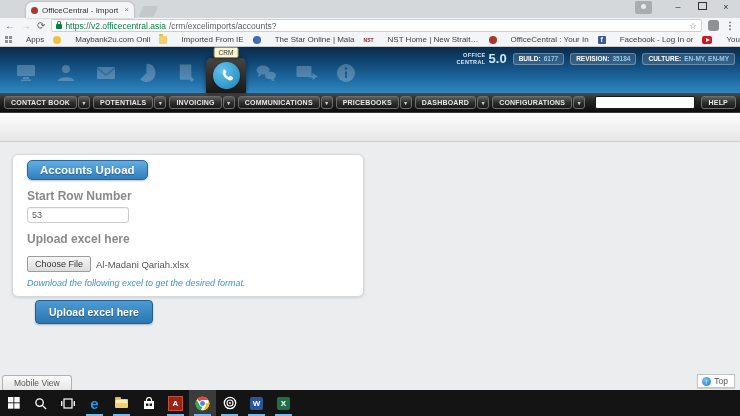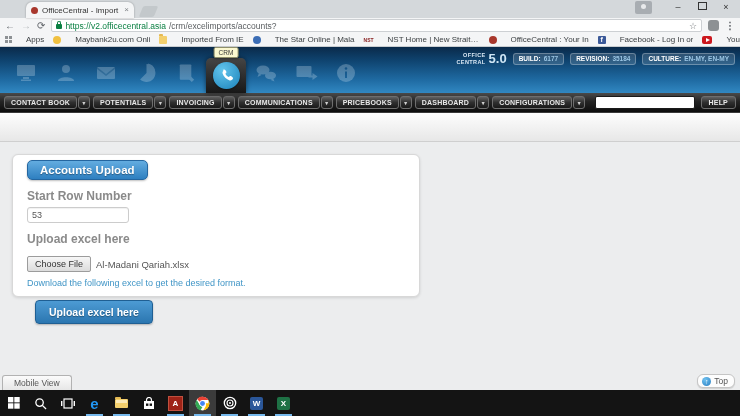--- a/index.html
+++ b/index.html
@@ -80,31 +80,31 @@
   .crumb-sep{background:linear-gradient(180deg,#79b8e7,#3884c2);padding:3px 1px;color:#bcdcf2;font-size:8px}
   .logged{margin-left:auto;display:flex;align-items:center;gap:7px;font-size:9px}
   .logged-prefix{color:#7a7a7a}
   .logged-user{color:#2f7fc0;font-weight:bold}
   .notif{background:#f2f2f2;border:1px solid #c8c8c8;border-radius:3px;padding:1px 6px;display:flex;gap:3px;align-items:center;font-size:8.5px;color:#2f7fc0;font-weight:bold}
   .warn-icon{color:#e8a33d;font-size:8px}
   .logout-btn{background:linear-gradient(180deg,#c14a3a,#8e2318);border:1px solid #6f1a10;border-radius:3px;color:#fff;font-weight:bold;font-size:7px;padding:3.5px 8px;letter-spacing:.3px;text-shadow:0 1px 1px rgba(0,0,0,.4)}
 
   
   .content{flex:1;background:#ecedee;position:relative}
-  .card{position:absolute;left:12px;top:12px;width:408px;height:143px;background:#fff;border:1px solid #d8d8d8;border-radius:6px;box-shadow:0 1px 3px rgba(0,0,0,.12);padding:4px 14px;box-sizing:border-box}
+  .card{position:absolute;left:12px;top:12px;width:352px;height:143px;background:#fff;border:1px solid #d8d8d8;border-radius:6px;box-shadow:0 1px 3px rgba(0,0,0,.12);padding:4px 14px;box-sizing:border-box}
   .panel-title{display:inline-block;background:linear-gradient(180deg,#63ace0,#2e7fc0);border:1px solid #2466a0;border-radius:5px;color:#fff;font-weight:bold;font-size:11.5px;padding:3px 12px;margin-top:1px;box-shadow:0 1px 2px rgba(0,0,0,.25);text-shadow:0 1px 1px rgba(0,0,0,.35)}
   .fld-label{font-size:12px;font-weight:bold;color:#8a8a8a;margin-top:9px}
   .row-input{margin-top:4px;width:92px;height:14px;border:1px solid #ccc;border-radius:3px;font-size:9px;color:#555;padding:0 4px;box-shadow:inset 0 1px 1px rgba(0,0,0,.06)}
   .file-row{margin-top:10px;display:flex;align-items:center;gap:5px}
   .choose-btn{border:1px solid #9c9c9c;background:linear-gradient(180deg,#f7f7f7,#dcdcdc);border-radius:2px;font-size:9px;color:#333;padding:2px 7px}
   .file-name{font-size:9.5px;color:#555}
-  .hint-link{margin-top:3px;font-size:9px;color:#4095c6;display:inline-block;text-decoration:none}
+  .hint-link{margin-top:3px;font-size:9px;font-style:italic;color:#4095c6;display:inline-block;text-decoration:none}
   .upload-btn{display:block;margin:10px 0 0 8px;background:linear-gradient(180deg,#4d9bd4,#2b76b0);border:1px solid #1f5f93;border-radius:4px;color:#fff;font-weight:bold;font-size:10.5px;padding:5px 13px;text-shadow:0 1px 1px rgba(0,0,0,.35);box-shadow:0 1px 2px rgba(0,0,0,.25)}
   .mobile-view{position:absolute;left:2px;bottom:0;background:linear-gradient(180deg,#fbfbfb,#e6e6e6);border:1px solid #b2b2b2;border-bottom:none;border-radius:3px 3px 0 0;font-size:8.5px;color:#555;padding:2px 11px}
-  .top-btn{position:absolute;right:5px;bottom:2px;background:#fdfdfd;border:1px solid #c5c5c5;border-radius:6px;font-size:8.5px;color:#555;padding:1px 6px 1px 4px;display:flex;align-items:center;gap:3px;box-shadow:0 1px 1px rgba(0,0,0,.12)}
+  .top-btn{position:absolute;right:5px;bottom:2px;background:#fdfdfd;border:1px solid #c5c5c5;border-radius:0;font-size:8.5px;color:#555;padding:1px 6px 1px 4px;display:flex;align-items:center;gap:3px;box-shadow:0 1px 1px rgba(0,0,0,.12)}
   .top-circle{width:9px;height:9px;border-radius:50%;background:radial-gradient(circle at 35% 30%,#6fc1f0,#2a7fc2);color:#fff;font-size:7px;line-height:9px;text-align:center}
 
   
   .taskbar{height:26px;background:#141414;display:flex;align-items:stretch;flex:0 0 auto}
   .tb-item{width:27px;display:flex;align-items:center;justify-content:center;position:relative}
   .tb-item.active-app{background:rgba(255,255,255,.17)}
   .underline{position:absolute;bottom:0;left:5px;right:5px;height:2px;background:#76b9ed}
   .edge-e{font-size:15px;font-weight:bold;color:#2196f3;line-height:1}
   .fe-folder{width:13px;height:9px;background:#f3cf6d;border-radius:1px;position:relative}
   .fe-folder:before{content:"";position:absolute;top:-2px;left:0;width:6px;height:2px;background:#e5b952;border-radius:1px 1px 0 0}

